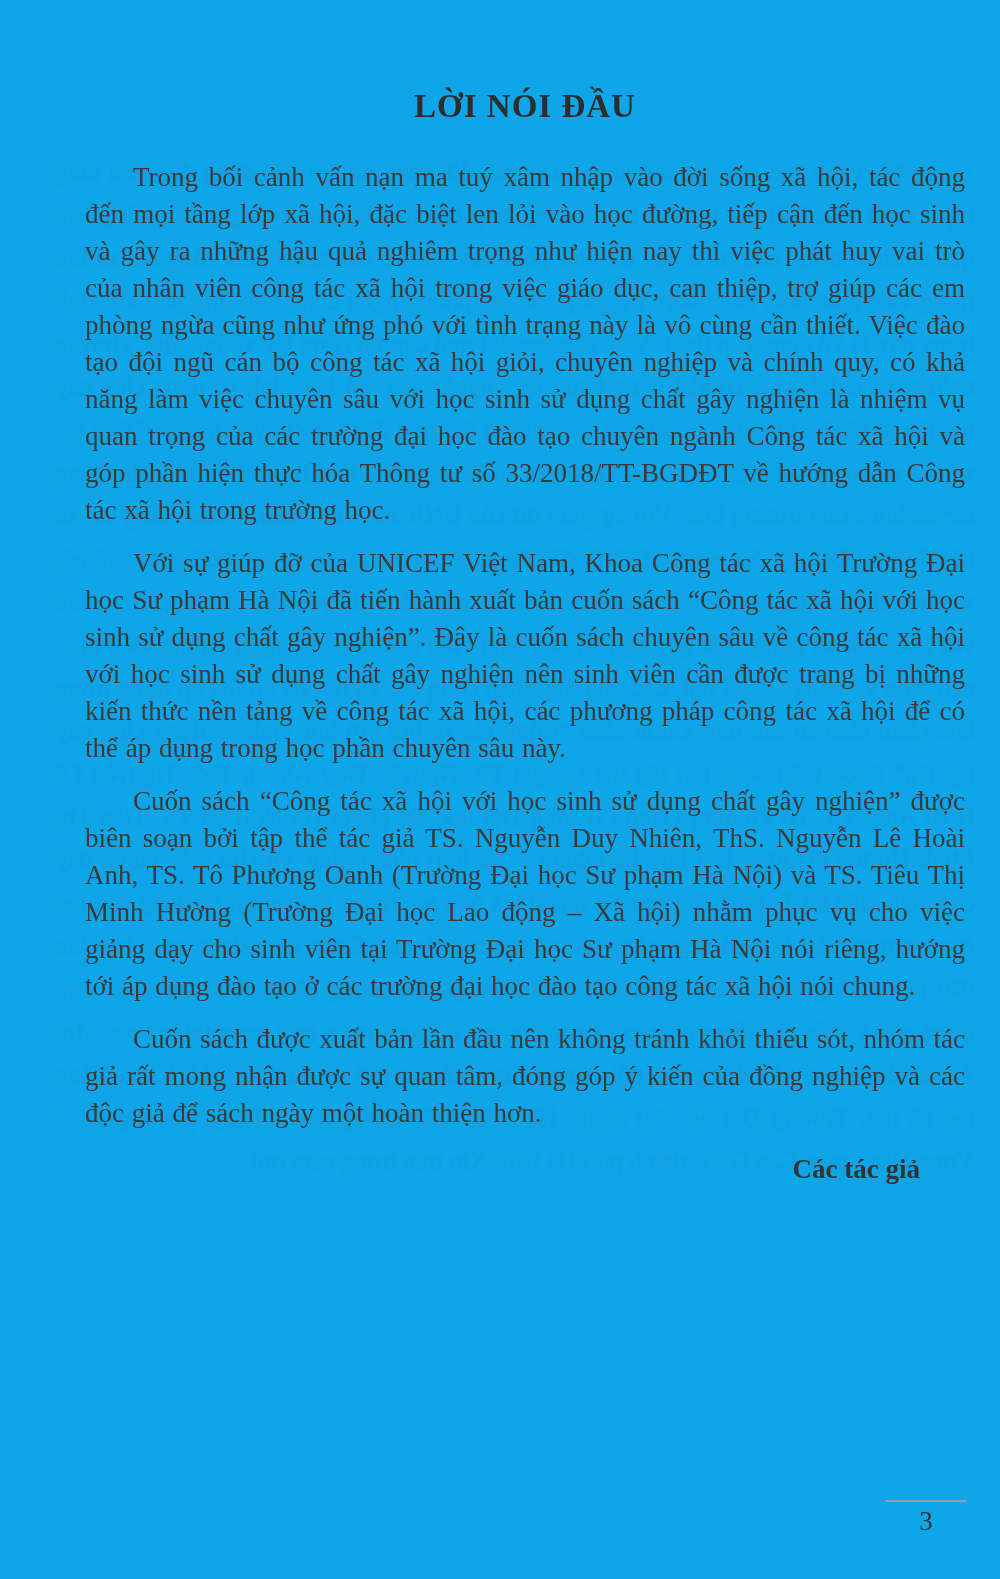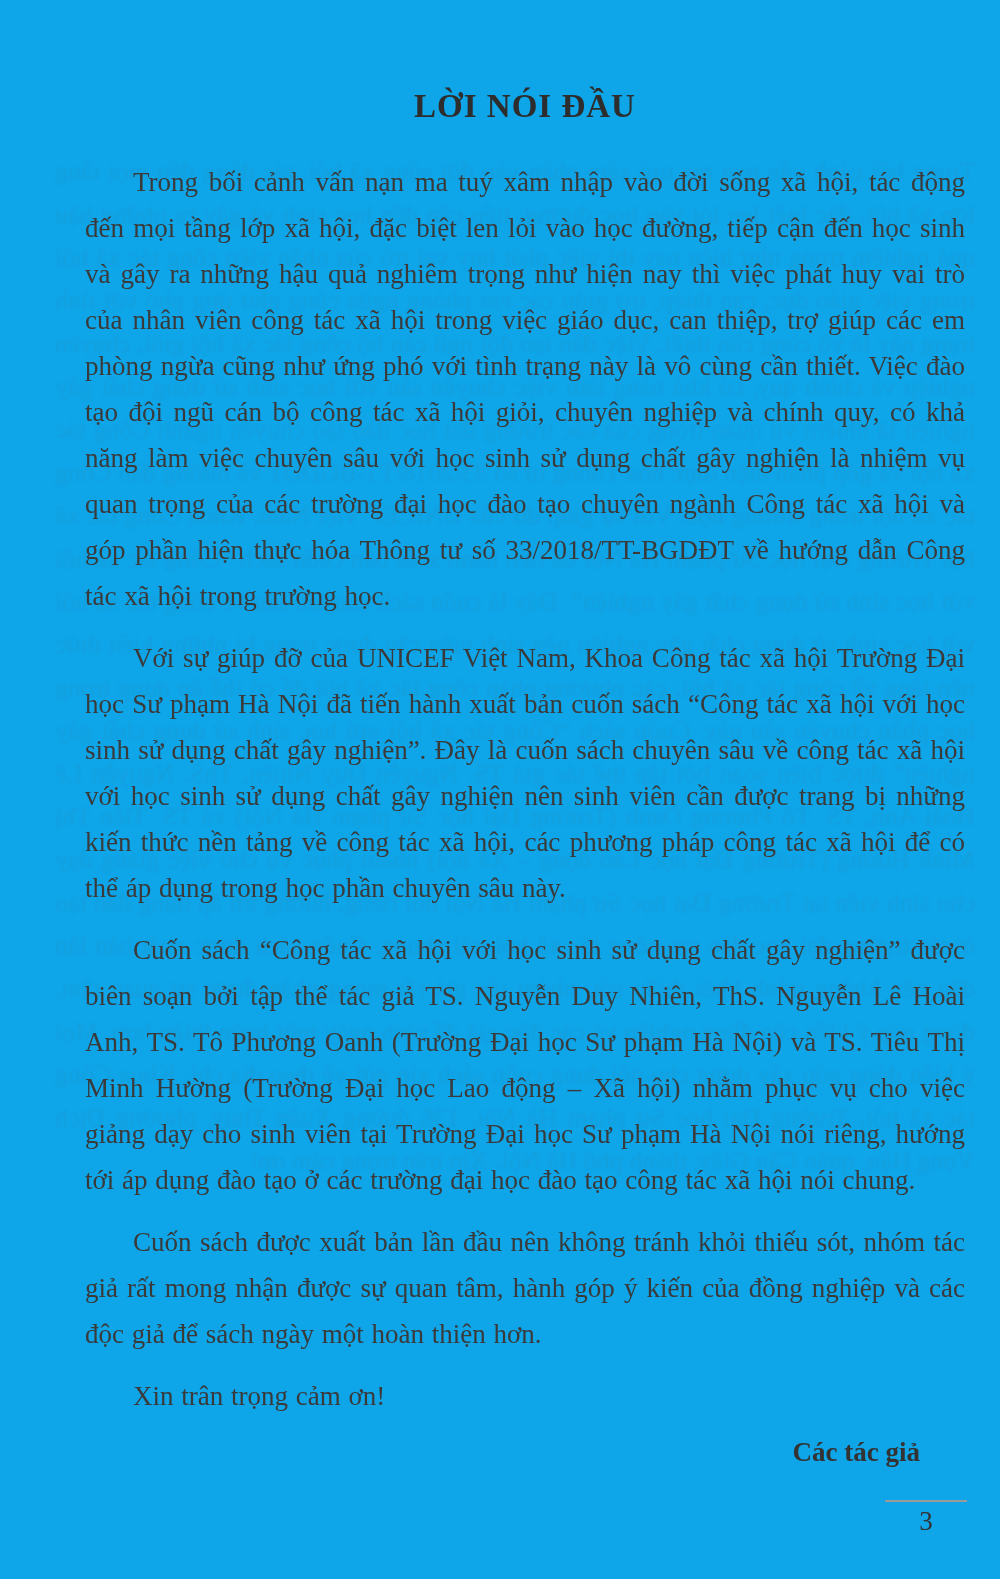--- a/index.html
+++ b/index.html
@@ -40,21 +40,21 @@
     margin: 0 0 34px 0;
     text-align: center;
     font-size: 33px;
     font-weight: bold;
     letter-spacing: 1px;
     color: #2d2d2d;
   }
   .body-par {
     margin: 0 0 16px 0;
     font-size: 27px;
-    line-height: 46px;
+    line-height: 37px;
     text-align: justify;
     text-indent: 48px;
     word-spacing: 1px;
   }
   .closing {
     text-align: left;
     margin-bottom: 10px;
   }
   .signature {
     margin-top: 12px;
@@ -92,24 +92,23 @@
   <main class="content">
 
     <h1 class="title">LỜI NÓI ĐẦU</h1>
 
     <p class="body-par">Trong bối cảnh vấn nạn ma tuý xâm nhập vào đời sống xã hội, tác động đến mọi tầng lớp xã hội, đặc biệt len lỏi vào học đường, tiếp cận đến học sinh và gây ra những hậu quả nghiêm trọng như hiện nay thì việc phát huy vai trò của nhân viên công tác xã hội trong việc giáo dục, can thiệp, trợ giúp các em phòng ngừa cũng như ứng phó với tình trạng này là vô cùng cần thiết. Việc đào tạo đội ngũ cán bộ công tác xã hội giỏi, chuyên nghiệp và chính quy, có khả năng làm việc chuyên sâu với học sinh sử dụng chất gây nghiện là nhiệm vụ quan trọng của các trường đại học đào tạo chuyên ngành Công tác xã hội và góp phần hiện thực hóa Thông tư số 33/2018/TT-BGDĐT về hướng dẫn Công tác xã hội trong trường học.</p>
 
     <p class="body-par">Với sự giúp đỡ của UNICEF Việt Nam, Khoa Công tác xã hội Trường Đại học Sư phạm Hà Nội đã tiến hành xuất bản cuốn sách “Công tác xã hội với học sinh sử dụng chất gây nghiện”. Đây là cuốn sách chuyên sâu về công tác xã hội với học sinh sử dụng chất gây nghiện nên sinh viên cần được trang bị những kiến thức nền tảng về công tác xã hội, các phương pháp công tác xã hội để có thể áp dụng trong học phần chuyên sâu này.</p>
 
     <p class="body-par">Cuốn sách “Công tác xã hội với học sinh sử dụng chất gây nghiện” được biên soạn bởi tập thể tác giả TS. Nguyễn Duy Nhiên, ThS. Nguyễn Lê Hoài Anh, TS. Tô Phương Oanh (Trường Đại học Sư phạm Hà Nội) và TS. Tiêu Thị Minh Hường (Trường Đại học Lao động – Xã hội) nhằm phục vụ cho việc giảng dạy cho sinh viên tại Trường Đại học Sư phạm Hà Nội nói riêng, hướng tới áp dụng đào tạo ở các trường đại học đào tạo công tác xã hội nói chung.</p>
 
-    <p class="body-par">Cuốn sách được xuất bản lần đầu nên không tránh khỏi thiếu sót, nhóm tác giả rất mong nhận được sự quan tâm, hành góp ý kiến của đồng nghiệp và các độc giả để sách ngày một hoàn thiện hơn.</p>
+    <p class="body-par">Cuốn sách được xuất bản lần đầu nên không tránh khỏi thiếu sót, nhóm tác giả rất mong nhận được sự quan tâm, đóng góp ý kiến của đồng nghiệp và các độc giả để sách ngày một hoàn thiện hơn.</p>
 
 
-    <p class="body-par closing">Xin trân trọng cảm ơn!</p>
 
     <div class="signature">Các tác giả</div>
 
   </main>
 
   <footer class="page-footer">
     <div class="footer-rule"></div>
     <div class="page-num">3</div>
   </footer>
 

